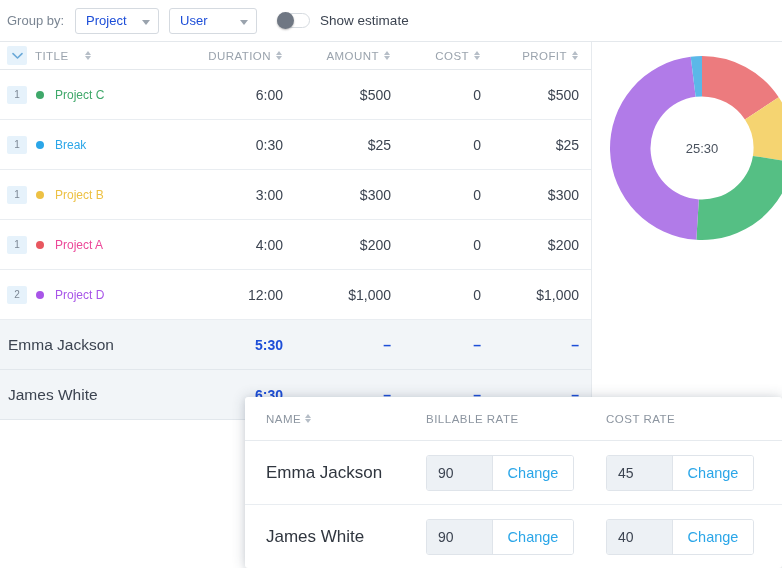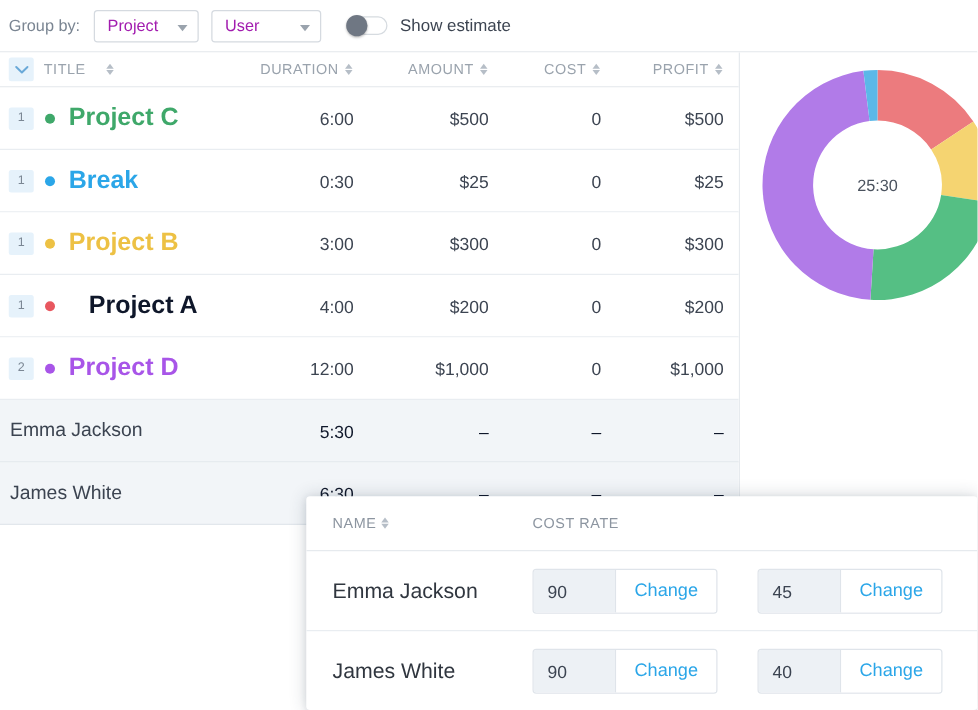--- a/index.html
+++ b/index.html
@@ -24,21 +24,21 @@
     font-size: 13px; color: #7a8592; margin-right: 11px; white-space: nowrap;
   }
   .select {
     position: relative;
     height: 26px; min-width: 84px;
     border: 1px solid #d5dae0;
     border-radius: 3px;
     background: #fff;
     display: flex; align-items: center;
     padding: 0 24px 0 10px;
-    font-size: 13px; color: #a21caf;
+    font-size: 13px; color: #1d4ed8;
     margin-right: 10px;
     cursor: pointer;
   }
   .select .caret {
     position: absolute; right: 8px; top: 50%;
     width: 0; height: 0; margin-top: -1px;
     border-left: 4px solid transparent;
     border-right: 4px solid transparent;
     border-top: 5px solid #9aa3ad;
   }
@@ -101,25 +101,25 @@
     background: #fff;
   }
   .row.summary { background: #f2f5f8; border-bottom: 1px solid #e2e7ec; }
   .cnt {
     width: 20px; height: 18px; border-radius: 2px;
     background: #e6f2fb; color: #7b8794;
     font-size: 10px; display: flex; align-items: center; justify-content: center;
     flex: none; margin-right: 9px;
   }
   .dot { width: 8px; height: 8px; border-radius: 50%; flex: none; margin-right: 11px; }
-  .title-txt { font-size: 20px; white-space: nowrap; cursor: pointer; font-weight: bold; }
+  .title-txt { font-size: 12px; white-space: nowrap; cursor: pointer; }
   .title-cell { flex: 1 1 auto; display: flex; align-items: center; min-width: 0; }
   .cell { font-size: 14px; color: #3c4451; text-align: right; white-space: nowrap; }
   .summary .name { font-size: 15.5px; color: #3c4451; padding-left: 1px; }
-  .summary .cell { color: #0f172a; }
+  .summary .cell { color: #1d4ed8; font-weight: bold; }
 
   
   .chart-pane {
     position: absolute; left: 592px; top: 42px; width: 190px; height: 526px;
     background: #fff;
   }
   .donut-wrap { position: absolute; left: 17px; top: 13px; width: 186px; height: 186px; }
   .donut-center {
     position: absolute; left: 0; top: 0; width: 186px; height: 186px;
     display: flex; align-items: center; justify-content: center;
@@ -264,21 +264,21 @@
           </div>
           <div class="cell col-dur">3:00</div>
           <div class="cell col-amt">$300</div>
           <div class="cell col-cost">0</div>
           <div class="cell col-prof">$300</div>
         </div>
         <div class="row">
           <div class="cnt">1</div>
           <div class="title-cell">
             <span class="dot" style="background: rgb(232, 87, 95);"></span>
-            <span class="title-txt" style="color: #0f172a; margin-left: 16px;">Project A</span>
+            <span class="title-txt" style="color: #ec4899;">Project A</span>
           </div>
           <div class="cell col-dur">4:00</div>
           <div class="cell col-amt">$200</div>
           <div class="cell col-cost">0</div>
           <div class="cell col-prof">$200</div>
         </div>
         <div class="row">
           <div class="cnt">2</div>
           <div class="title-cell">
             <span class="dot" style="background: rgb(168, 85, 232);"></span>
@@ -325,20 +325,23 @@
 
   <div class="panel">
     <div class="p-head">
       <div class="p-th p-col-name">
         <span>NAME</span>
         <span class="sorter">
             <i class="up"></i>
             <i class="dn"></i>
           </span>
       </div>
+      <div class="p-th p-col-bill">
+        <span>BILLABLE RATE</span>
+      </div>
       <div class="p-th">
         <span>COST RATE</span>
       </div>
     </div>
     <div id="panel-rows-host">
         <div class="p-row">
           <div class="p-name">Emma Jackson</div>
           <div class="rate-group">
             <div class="rate-val">90</div>
             <div class="rate-btn">Change</div>

